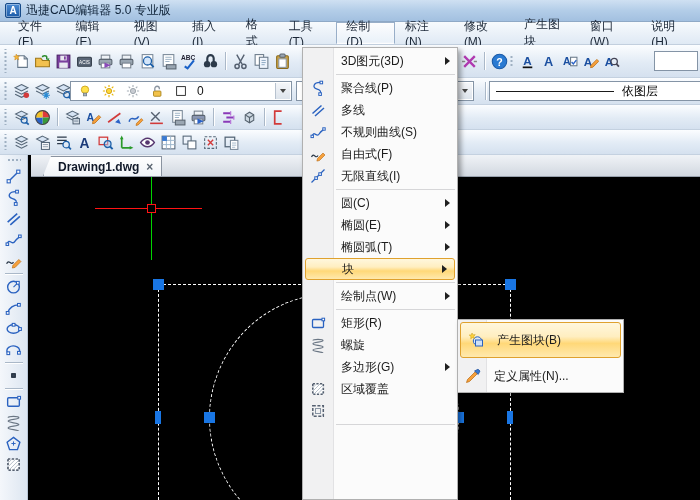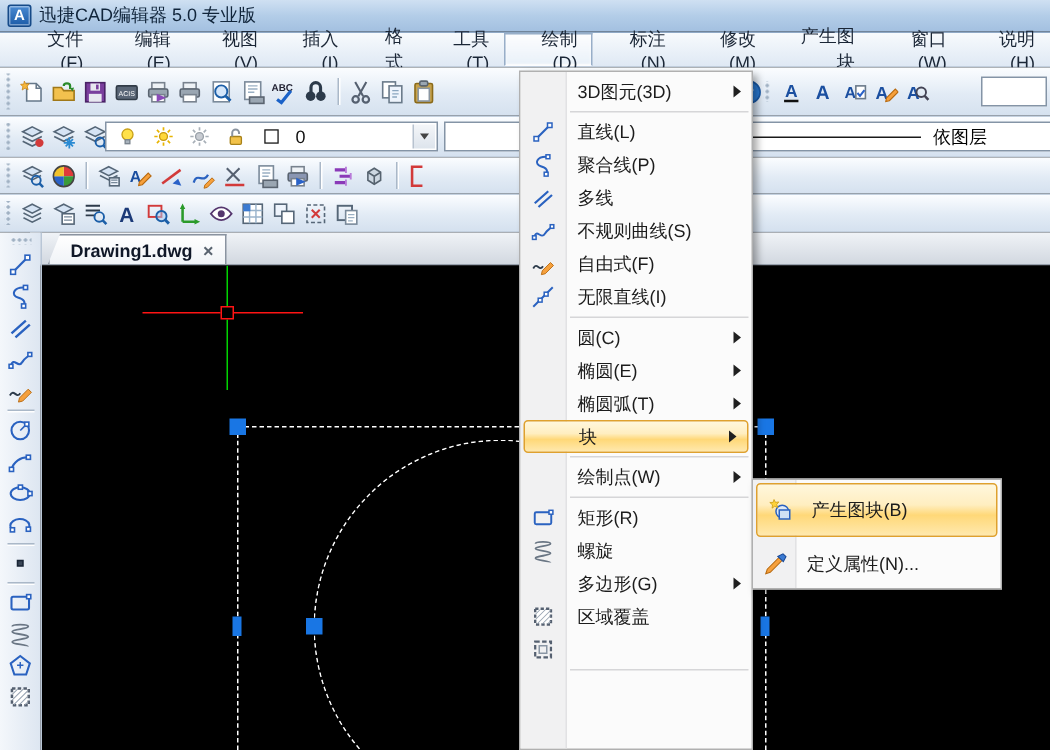--- a/index.html
+++ b/index.html
@@ -14,21 +14,21 @@
   .app-icon { width:16px; height:15px; border-radius:2px;
     background:linear-gradient(#4a8ad2,#1c5ca8); color:#fff; font-weight:bold;
     font-size:10px; display:flex; align-items:center; justify-content:center;
     border:1px solid #164a88; box-shadow:inset 0 0 0 1px rgba(255,255,255,.4); }
   .title-text { color:#10243a; }
 
   
   .menubar { position:absolute; top:22px; left:0; right:0; height:23px;
     background:linear-gradient(#f7fafd,#dfe9f4);
     border-bottom:1px solid #c2cfde; display:flex; align-items:stretch; padding-left:8px; }
-  .mb-item { display:flex; align-items:center; padding:0 9px; color:#1a2636; border:1px solid transparent;text-align:right; }
+  .mb-item { display:flex; align-items:center; padding:0 9px; color:#1a2636; border:1px solid transparent; }
   .mb-item.open { background:linear-gradient(#fdfdfe,#e9f1f9); border:1px solid #98aec8;
     border-bottom-color:transparent; box-shadow:inset 0 0 2px #fff; }
 
   
   .tbrow { position:absolute; left:0; right:0;
     background:linear-gradient(#fbfdff,#e2ebf5 55%,#d5e1ef);
     border-bottom:1px solid #c4d1e0; display:flex; align-items:center; padding-left:2px; }
   .row1 { top:45px; height:33px; }
   .row2 { top:78px; height:27px; }
   .row3 { top:105px; height:25px; }
@@ -51,21 +51,21 @@
   .layer-name { margin-left:6px; color:#111; }
   .color-combo { position:absolute; left:296px; width:178px; }
   .r2-sep { position:absolute; left:481px; }
   .linetype-combo { position:absolute; left:489px; width:232px; padding:0 6px; }
   .lt-line { height:1px; background:#1a1a1a; width:118px; margin-right:8px; }
   .r1-right { position:absolute; left:438px; display:flex; align-items:center; }
   .r1-text { position:absolute; left:508px; display:flex; align-items:center; }
   .style-combo { position:absolute; left:654px; right:2px; }
 
   
-  .tabbar { position:absolute; top:155px; left:20px; right:0; height:22px;
+  .tabbar { position:absolute; top:155px; left:31px; right:0; height:22px;
     background:linear-gradient(#f0f3f7,#d2d8e0); border-bottom:1px solid #98a1ad;
     display:flex; align-items:flex-end; }
   .tab { margin-left:12px; height:20px; background:linear-gradient(#ffffff,#f0f3f7);
     border:1px solid #8a93a0; border-bottom:none;
     clip-path:polygon(8px 0, 100% 0, 100% 100%, 0 100%);
     display:flex; align-items:center; padding:0 8px 0 14px; gap:7px; }
   .tab-label { font-weight:bold; color:#101828; }
   .tab-close { color:#5a6470; font-size:12px; font-weight:bold; line-height:1; }
 
   
@@ -84,21 +84,21 @@
   .pickbox { position:absolute; left:119px; top:27px; width:9px; height:9px; background:#000; border:1px solid; }
   .sel-top   { position:absolute; left:130px; top:107px; width:353px; height:0; border-top:1px dashed #fff; }
   .sel-left  { position:absolute; left:130px; top:107px; width:0; height:216px; border-left:1px dashed #fff; }
   .sel-right { position:absolute; left:482px; top:107px; width:0; height:216px; border-left:1px dashed #fff; }
   .sel-circle{ position:absolute; left:181px; top:116px; width:250px; height:250px; border:1px dashed #fff; border-radius:50%; }
   .grip-sq { position:absolute; width:11px; height:11px; }
   .grip-bar { position:absolute; width:6px; height:13px; }
 
   
   .menu-panel { position:absolute; background:#fbfbfb; border:1px solid #b0b0b0;
-    box-shadow:3px 3px 5px rgba(0,0,0,.35); z-index:20; padding:2px 0;margin-left:44px; }
+    box-shadow:3px 3px 5px rgba(0,0,0,.35); z-index:20; padding:2px 0; }
   .menu-panel::before { content:""; position:absolute; left:0; top:0; bottom:0; width:30px;
     background:#f1f1f2; border-right:1px solid #e2e2e4; }
   .draw-menu { left:302px; top:47px; width:156px; height:453px; overflow:hidden; }
   .block-submenu { left:457px; top:319px; width:167px; height:74px; z-index:21; }
   .block-submenu::before { width:28px; }
   .menu-item { position:relative; height:22px; display:flex; align-items:center; color:#1c1c1c; }
   .block-submenu .menu-item { height:36px; }
   .menu-item .mi-icon { position:absolute; left:6px; width:18px; height:18px; display:flex; align-items:center; justify-content:center; }
   .menu-item .mi-icon svg { width:16px; height:16px; }
   .menu-item .mi-label { margin-left:38px; white-space:nowrap; }
@@ -653,30 +653,20 @@
 
 <div class="menu-panel draw-menu" id="draw-menu">
     <div class="menu-item">
       <span class="mi-label">3D图元(3D)</span>
       <span class="mi-arrow"></span>
     </div>
     <div class="menu-sep"></div>
     <div class="menu-item">
       <span class="mi-icon">
         <svg viewBox="0 0 16 16">
-          <path d="M3.5 12.5l9-9" stroke="#2a62c0" stroke-width="1.4"></path>
-          <rect x="2" y="11" width="3" height="3" fill="#fff" stroke="#2a62c0"></rect>
-          <rect x="11" y="2" width="3" height="3" fill="#fff" stroke="#2a62c0"></rect>
-        </svg>
-      </span>
-      <span class="mi-label">直线(L)</span>
-    </div>
-    <div class="menu-item">
-      <span class="mi-icon">
-        <svg viewBox="0 0 16 16">
           <path d="M11 2.5C3.5 2 2 7.5 6.5 8.8c4 1.1 5 3 3.5 5.2" fill="none" stroke="#2a62c0" stroke-width="1.3"></path>
           <rect x="10" y="1.2" width="2.6" height="2.6" fill="#fff" stroke="#2a62c0"></rect>
           <rect x="8.8" y="12.8" width="2.6" height="2.6" fill="#fff" stroke="#2a62c0"></rect>
         </svg>
       </span>
       <span class="mi-label">聚合线(P)</span>
     </div>
     <div class="menu-item">
       <span class="mi-icon">
         <svg viewBox="0 0 16 16">

